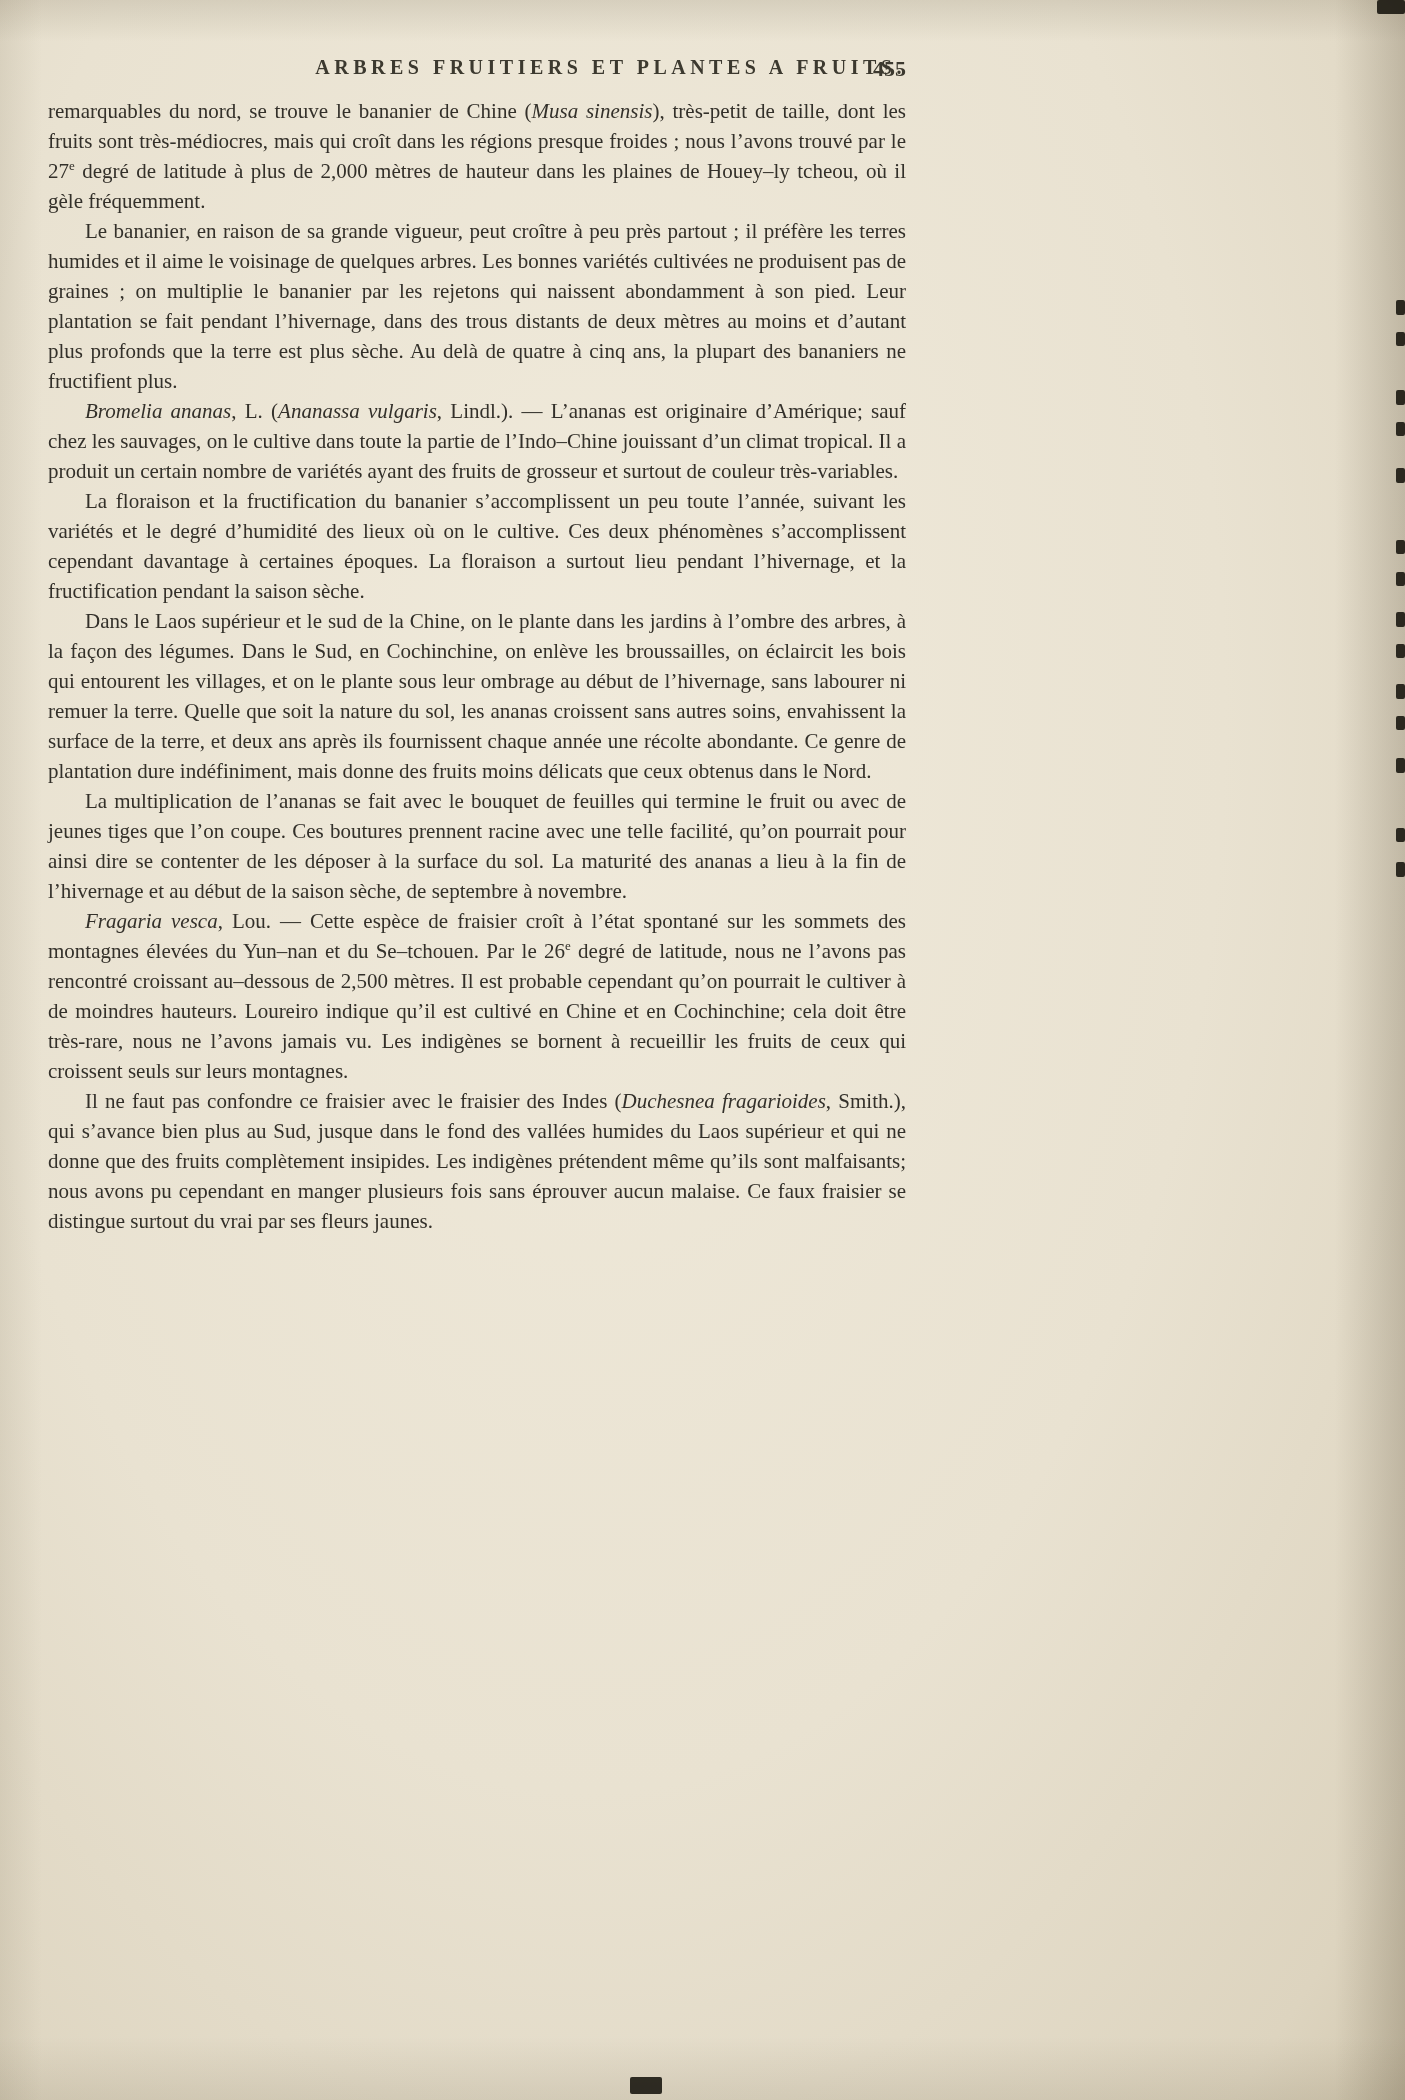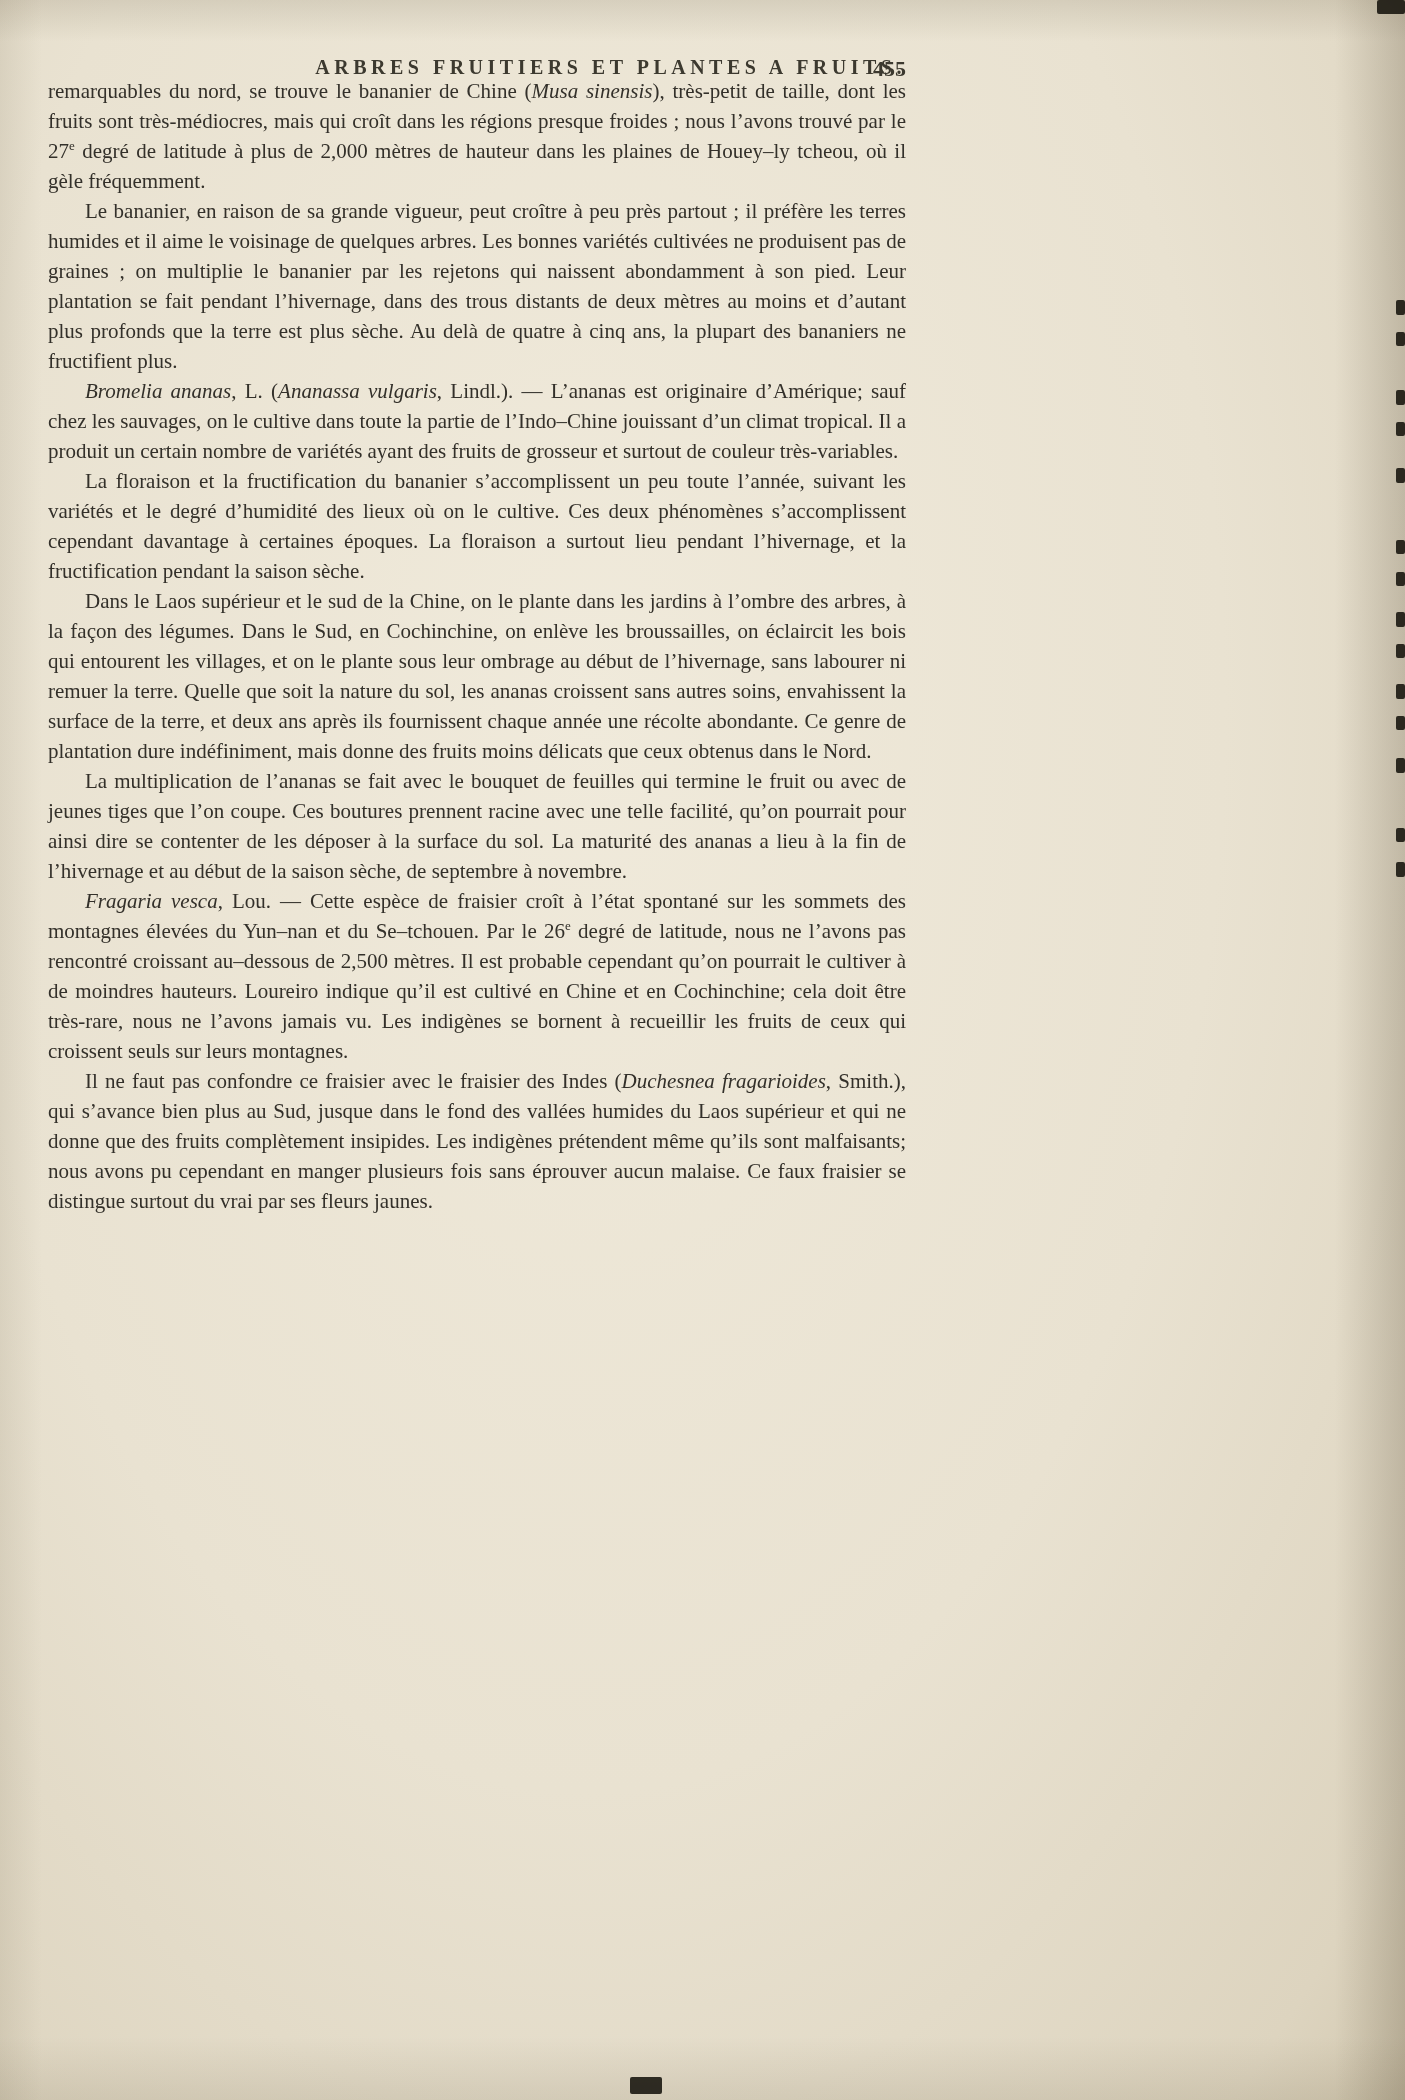--- a/index.html
+++ b/index.html
@@ -23,21 +23,21 @@
     font-size:20px;letter-spacing:4.5px;color:#3c392f;
     font-weight:600;
     text-transform:uppercase;
     white-space:nowrap;
   }
   .page-number{
     position:absolute;right:0;top:0;
     font-size:22px;color:#3c392f;font-weight:600;
   }
   .text-block{
-    position:absolute;left:48px;top:76px;width:858px;
+    position:absolute;left:48px;top:96px;width:858px;
     font-size:21px;line-height:30px;
     text-align:justify;
   }
   .para{margin:0;padding:0;text-indent:0;}
   .para.indent{text-indent:37px;font-family:Liberation Serif, serif;}
   .para i{font-style:italic;}
   .para sup{font-size:0.62em;line-height:0;vertical-align:super;}
   .mark{
     position:absolute;background:#16130d;border-radius:2px;opacity:.88;
   }

